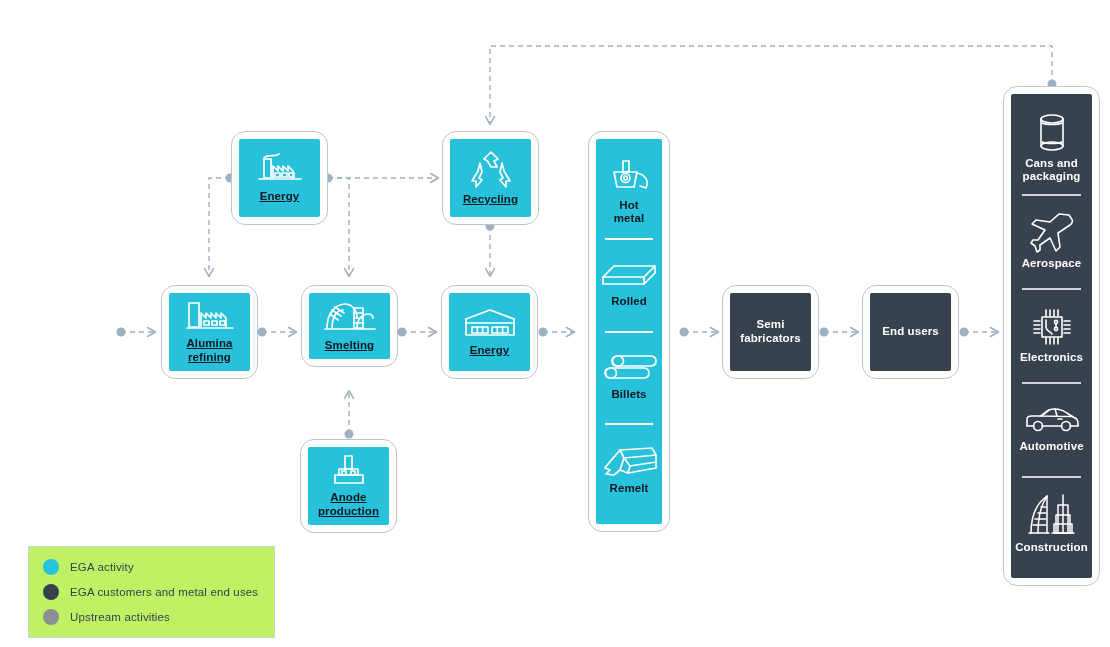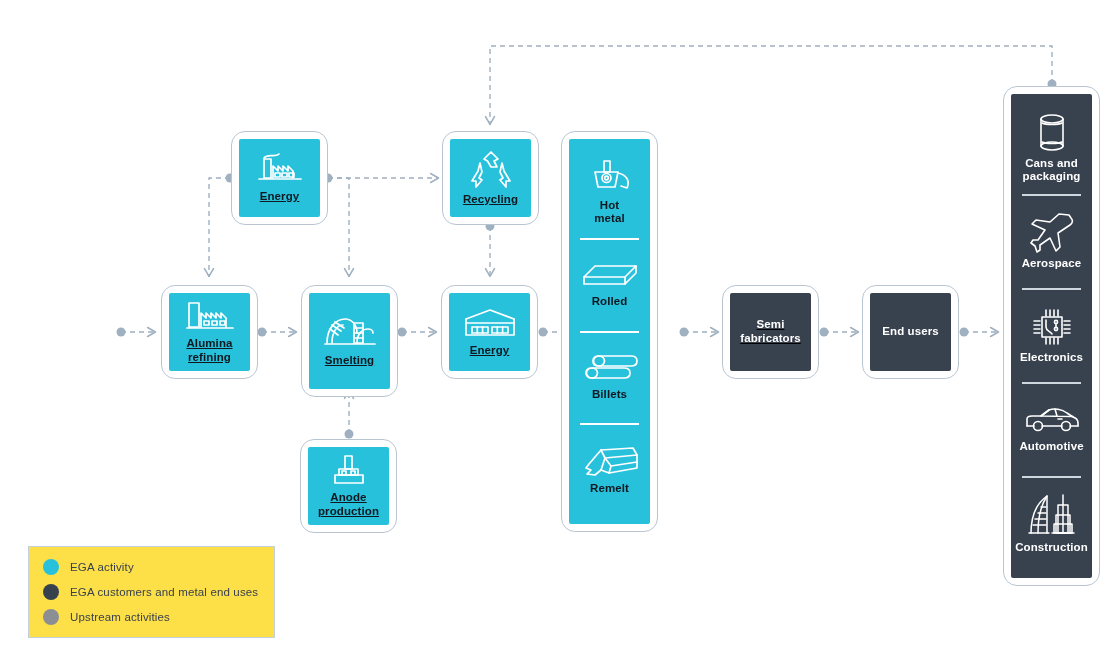--- a/index.html
+++ b/index.html
@@ -106,21 +106,21 @@
 
   
   #legend {
     position: absolute;
     left: 28px;
     top: 546px;
     width: 247px;
     height: 92px;
     box-sizing: border-box;
     border: 1.5px solid #c6d0da;
-    background: #fde047;
+    background: #bef264;
     padding: 11px 14px;
     display: flex;
     flex-direction: column;
     justify-content: center;
     gap: 9px;
     z-index: 3;
   }
   .legend-row {
     display: flex;
     align-items: center;
@@ -198,21 +198,21 @@
           <path d="M2,28 L48,28"></path>
           <rect x="19" y="21" width="5" height="4"></rect>
           <rect x="27" y="21" width="5" height="4"></rect>
           <rect x="35" y="21" width="5" height="4"></rect>
         </svg>
       </span>
       <div class="node-label">Alumina<br>refining</div>
     </div>
   </div>
 
-  <div class="node" style="left:301px; top:285px; width:97px; height:112px;">
+  <div class="node" style="left:301px; top:285px; width:97px; height:82px;">
     <div class="fill cyan">
       <span class="node-icon">
         <svg width="52" height="34" viewBox="0 0 52 34" fill="none" stroke="#ffffff" stroke-width="1.7" stroke-linecap="round" stroke-linejoin="round">
           <path d="M3,28 C3,13 12,4 21,4 C28,4 33,10 33,18"></path>
           <path d="M8,28 C8,17 13,10 19,10"></path>
           <path d="M6,14 L14,20 M8,10 L17,16 M11,7 L20,13"></path>
           <path d="M33,28 C33,19 38,14 44,14 C47,14 49,16 49,18"></path>
           <rect x="30" y="8" width="9" height="20"></rect>
           <path d="M30,13 L39,13 M30,18 L39,18 M30,23 L39,23"></path>
           <path d="M1,29 L51,29"></path>
@@ -277,21 +277,21 @@
           <path d="M10,15 L29,15 L29,21 L10,21 Z"></path>
           <rect x="13" y="17" width="4" height="4"></rect>
           <rect x="22" y="17" width="4" height="4"></rect>
           <path d="M6,21 L34,21 L34,29 L6,29 Z"></path>
         </svg>
       </span>
       <div class="node-label">Anode<br>production</div>
     </div>
   </div>
 
-  <div class="node stack cyan-stack" style="left:561px; top:131px; width:97px; height:401px;">
+  <div class="node stack cyan-stack" style="left:588px; top:131px; width:82px; height:401px;">
     <div class="fill cyan">
 
       <div class="stack-cell">
         <span class="node-icon">
           <svg width="46" height="36" viewBox="0 0 46 36" fill="none" stroke="#ffffff" stroke-width="1.7" stroke-linecap="round" stroke-linejoin="round">
             <path d="M17,2 L23,2 L23,13 L17,13 Z"></path>
             <path d="M8,13 L31,13 L28,28 L11,28 Z"></path>
             <circle cx="19.5" cy="19" r="4.5"></circle>
             <circle cx="19.5" cy="19" r="1.8"></circle>
             <path d="M31,14 C40,16 43,22 40,29 L34,27"></path>
@@ -338,21 +338,21 @@
             <path d="M20,24 L28,27 L56,22 L56,16"></path>
             <path d="M30,20 L28,27"></path>
           </svg>
         </span>
         <div class="cell-label">Remelt</div>
       </div>
 
     </div>
   </div>
 
-  <div class="node" style="left:722px; top:285px; width:97px; height:94px;text-decoration:underline;">
+  <div class="node" style="left:722px; top:285px; width:97px; height:94px;">
     <div class="fill dark">
       <div class="node-label" style="margin-top:0;">Semi<br>fabricators</div>
     </div>
   </div>
 
   <div class="node" style="left:862px; top:285px; width:97px; height:94px;">
     <div class="fill dark">
       <div class="node-label" style="margin-top:0;">End users</div>
     </div>
   </div>

